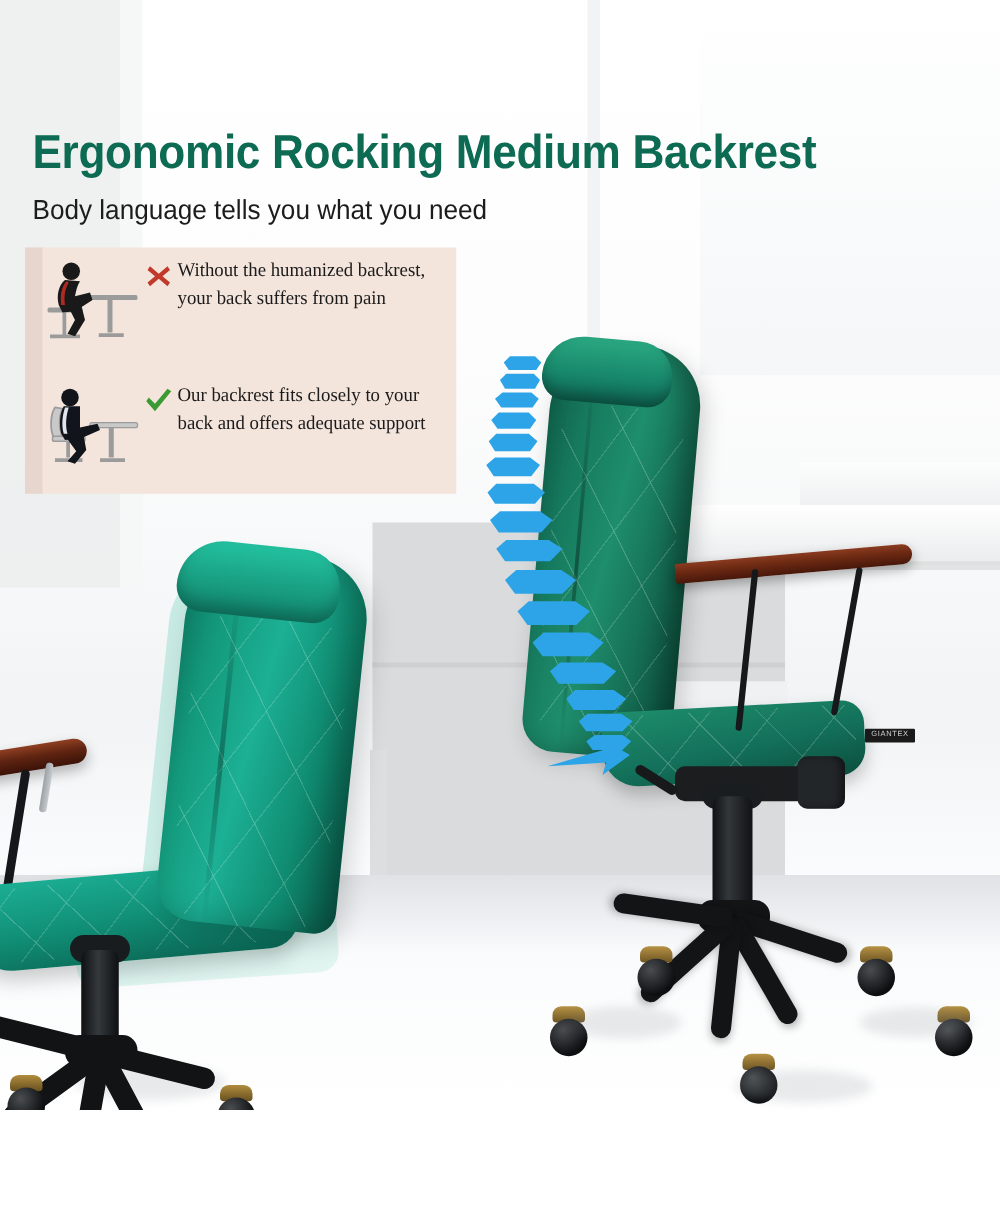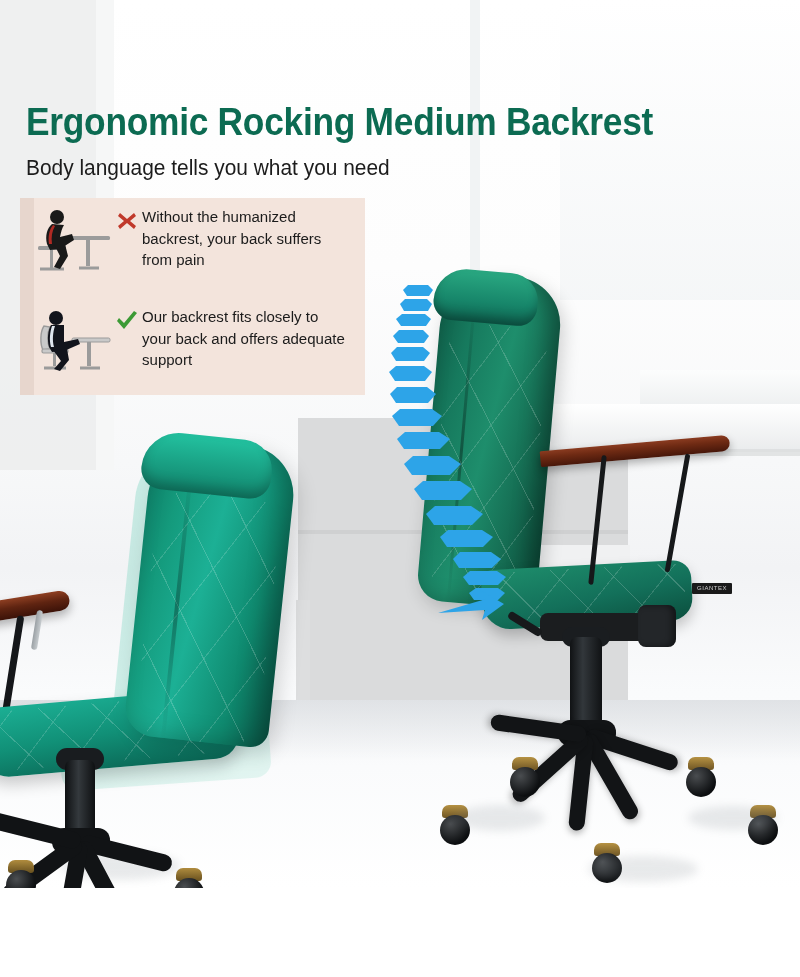--- a/index.html
+++ b/index.html
@@ -139,22 +139,22 @@
   
   .headline{position:absolute;left:26px;top:101px;font-size:38px;font-weight:bold;
      color:#0c6b52;letter-spacing:-.3px;white-space:nowrap;
      transform:scaleX(.93);transform-origin:left center;}
   .subhead{position:absolute;left:26px;top:155px;font-size:22px;color:#1c1c1c;white-space:nowrap;
      transform:scaleX(.95);transform-origin:left center;}
 
   .infobox{position:absolute;left:20px;top:198px;width:345px;height:197px;background:#f3e4dc;}
   .infobox-strip{position:absolute;left:20px;top:198px;width:14px;height:197px;background:#e7d6cd;}
   .inforow{position:absolute;display:flex;align-items:flex-start;}
-  .row1{left:36px;top:206px;}
-  .row2{left:36px;top:306px;}
+  .row1{left:36px;top:206px;font-family:Liberation Serif, serif;}
+  .row2{left:36px;top:306px;font-family:Liberation Serif, serif;}
   .picto{width:76px;height:72px;position:relative;flex:0 0 76px;}
   .mark{width:30px;flex:0 0 30px;display:flex;justify-content:center;padding-top:4px;}
   .mark svg{display:block;}
   .rowtext{font-size:15.5px;line-height:21.5px;color:#1b1b1b;width:215px;
      transform:scaleX(.97);transform-origin:left center;}
 
   .sel-none{user-select:none;}
 </style>
 </head>
 <body>

